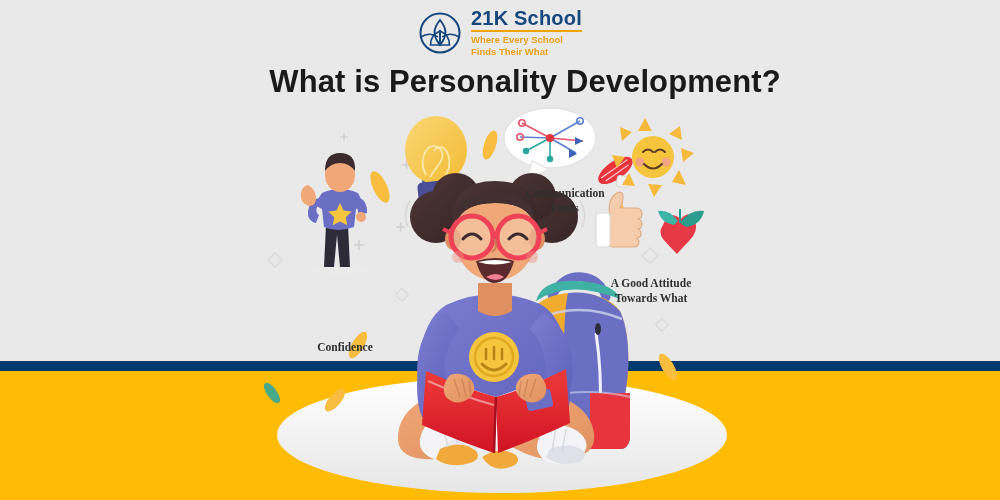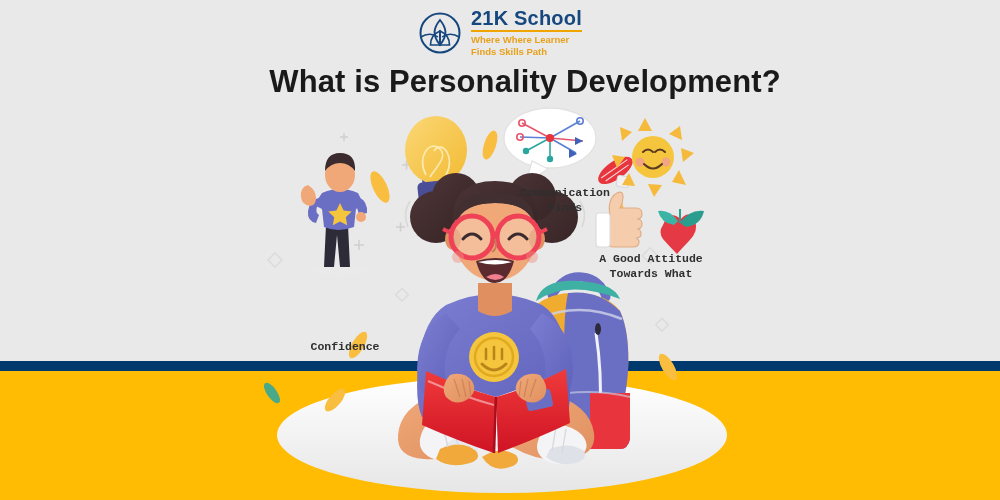--- a/index.html
+++ b/index.html
@@ -29,24 +29,24 @@
     font-size:31px;font-weight:bold;color:#1a1a1a;letter-spacing:.1px;padding-left:25px;
   }
 
   
   .illus{position:absolute;left:250px;top:105px;width:500px;height:395px;}
   .illus svg{display:block;}
 
   .lbl{
     position:absolute;text-align:center;color:#2f2f2f;
     font-size:11.5px;font-weight:bold;line-height:1.3;
-    font-family:Liberation Mono, monospace;
+    font-family:Liberation Serif, serif;
   }
   .lbl-comm{left:505px;top:186px;width:120px;}
-  .lbl-att{left:593px;top:252px;width:116px;}
+  .lbl-att{left:593px;top:276px;width:116px;}
   .lbl-conf{left:295px;top:322px;width:100px;margin-top:18px;}
 </style>
 </head>
 <body>
 
 <div id="stage">
 
   <div class="band-top"></div>
   <div class="band-navy"></div>
   <div class="band-yellow"></div>
@@ -59,22 +59,22 @@
           <path d="M22 9 C15.5 17 14 24 22 34 C30 24 28.5 17 22 9 Z" fill="none" stroke="#16477e" stroke-width="1.9"></path>
           <path d="M22 20 C16 22.5 12.5 26.5 12.5 34 L22 34 Z" fill="none" stroke="#16477e" stroke-width="1.7"></path>
           <path d="M22 20 C28 22.5 31.5 26.5 31.5 34 L22 34 Z" fill="none" stroke="#16477e" stroke-width="1.7"></path>
           <path d="M3 26 C8 22.5 15 22 20 26" fill="none" stroke="#16477e" stroke-width="1.6"></path>
           <path d="M41 26 C36 22.5 29 22 24 26" fill="none" stroke="#16477e" stroke-width="1.6"></path>
         </svg>
       </span>
       <span class="logo-text">
         <span class="logo-name">21K School</span>
         <span class="logo-rule"></span>
-        <span class="logo-tag">Where Where Learner</span>
-        <span class="logo-tag">Finds Skills Path</span>
+        <span class="logo-tag">Where Every School</span>
+        <span class="logo-tag">Finds Their What</span>
       </span>
     </div>
   </div>
 
   <div class="page-title">What is Personality Development?</div>
 
   <div class="illus">
     <svg viewBox="0 0 500 395" width="500" height="395">
       <defs>
         <linearGradient id="gFloor" x1="0" y1="0" x2="0" y2="1">

